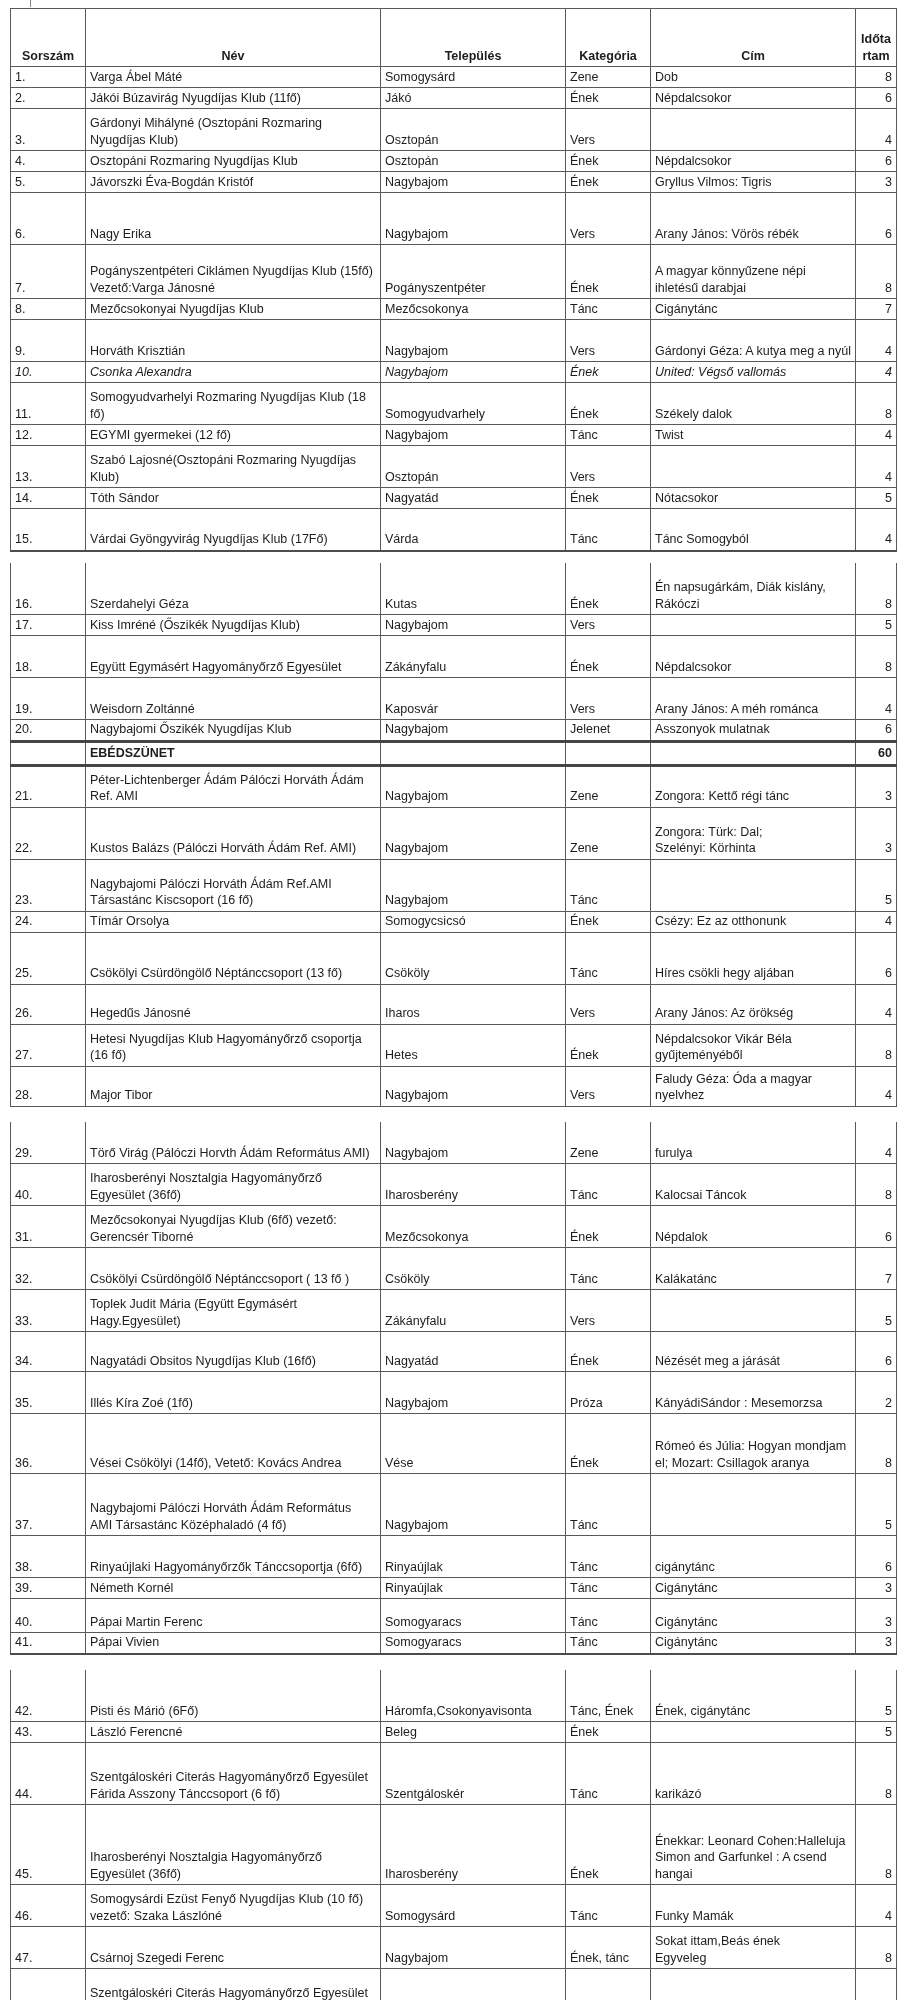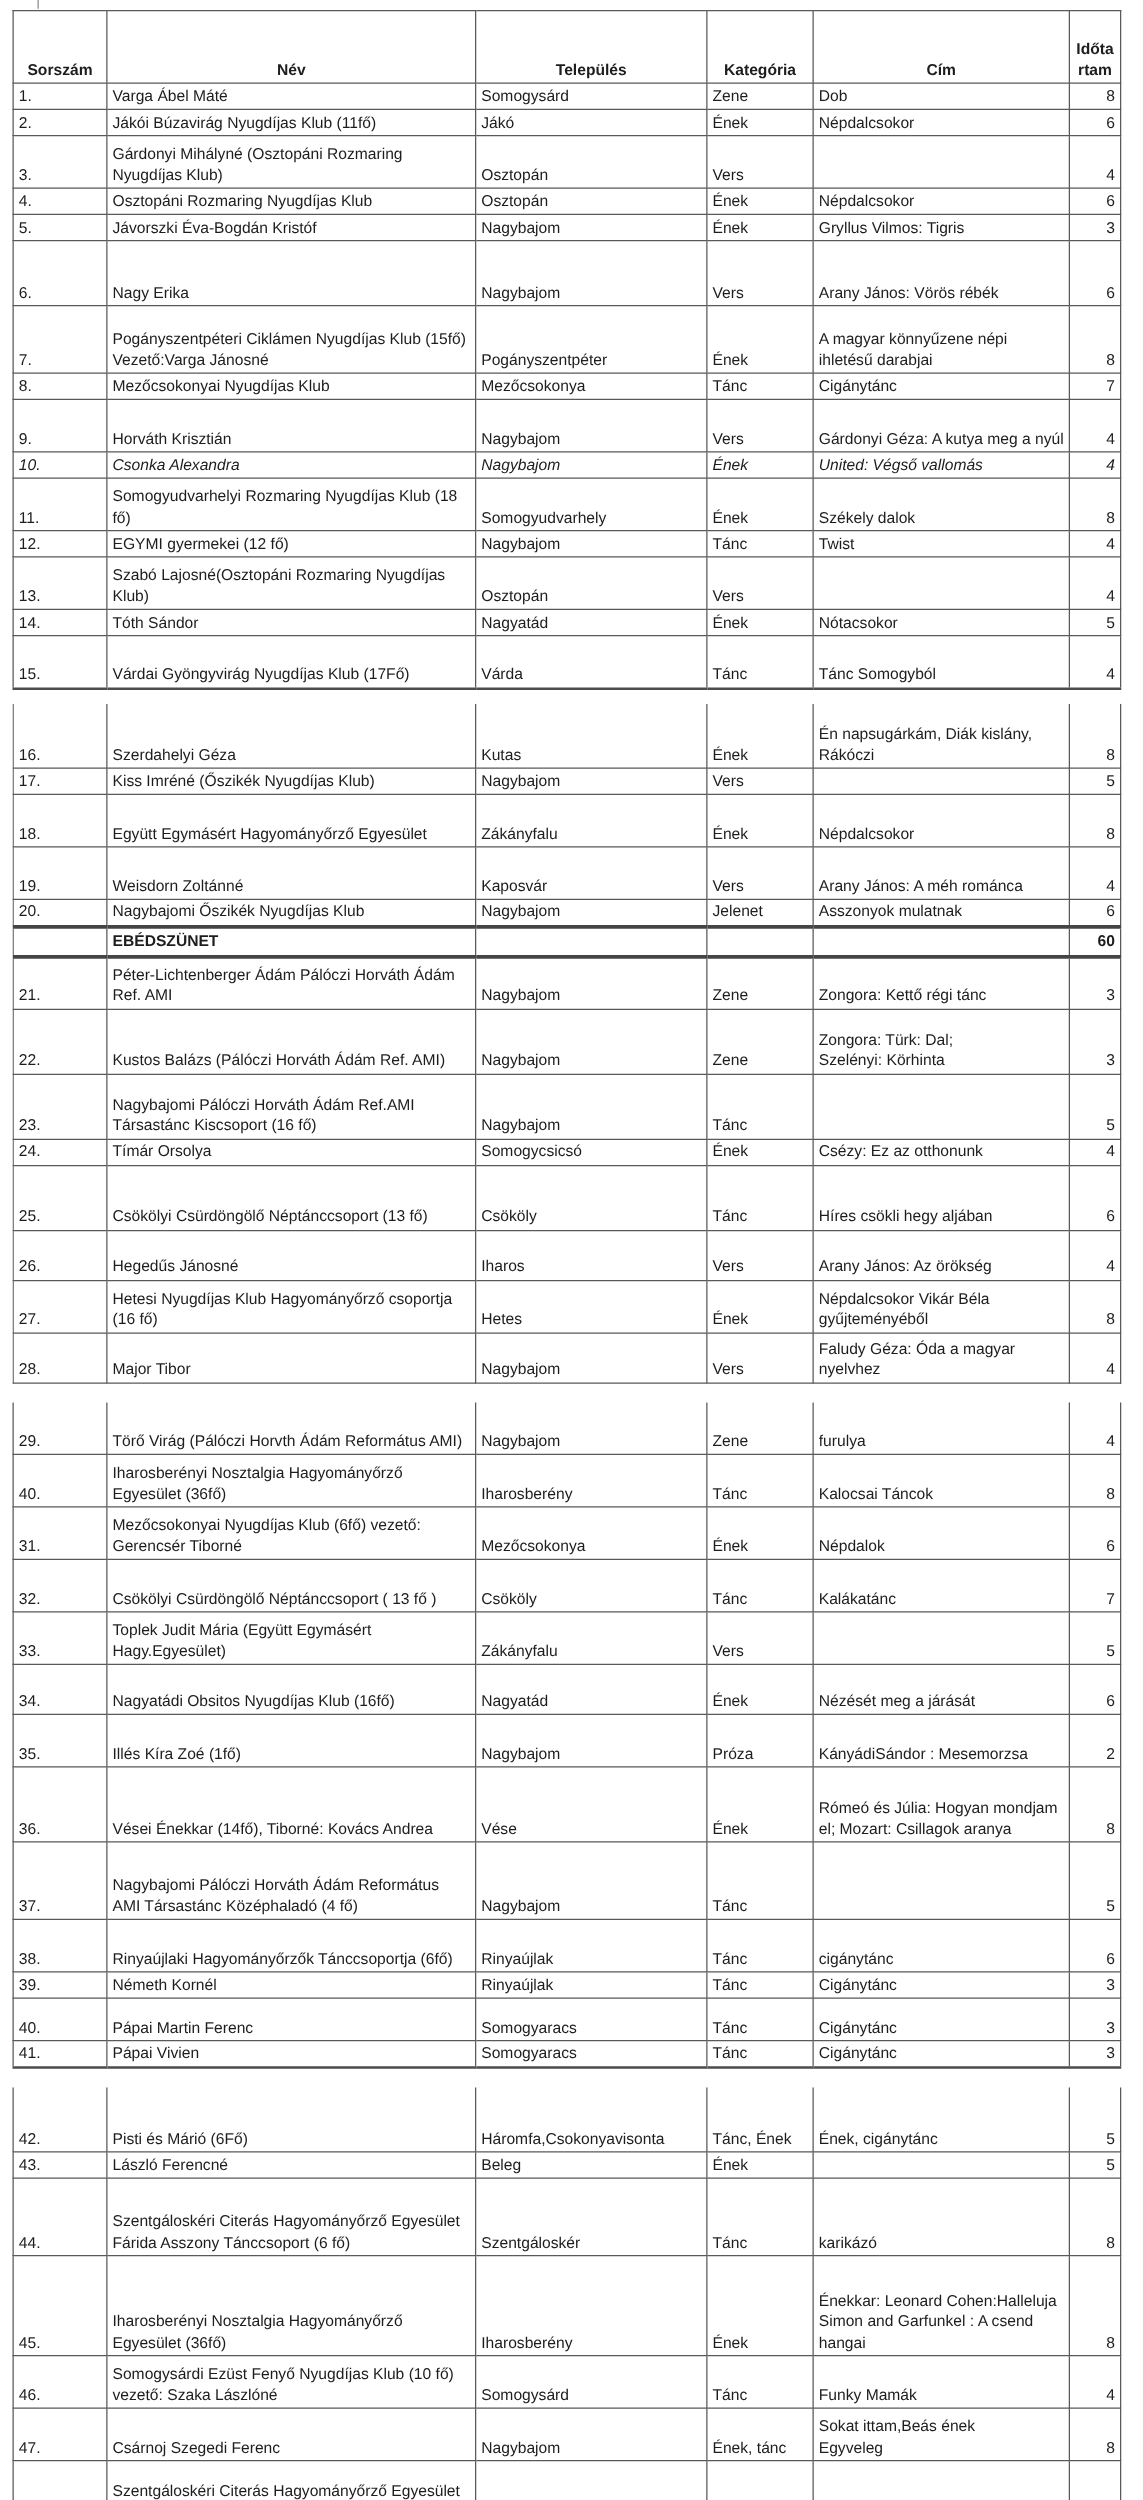--- a/index.html
+++ b/index.html
@@ -407,21 +407,21 @@
           <tr style="height: 42px; margin-left: 15px;">
             <td class="c-num">35.</td>
             <td class="c-name">Illés Kíra Zoé (1fő)</td>
             <td class="c-place">Nagybajom</td>
             <td class="c-cat">Próza</td>
             <td class="c-title">KányádiSándor : Mesemorzsa</td>
             <td class="c-dur">2</td>
           </tr>
           <tr style="height: 60px;">
             <td class="c-num">36.</td>
-            <td class="c-name">Vései Énekkar (14fő), Tiborné: Kovács Andrea</td>
+            <td class="c-name">Vései Csökölyi (14fő), Vetető: Kovács Andrea</td>
             <td class="c-place">Vése</td>
             <td class="c-cat">Ének</td>
             <td class="c-title">Rómeó és Júlia: Hogyan mondjam el; Mozart: Csillagok aranya</td>
             <td class="c-dur">8</td>
           </tr>
           <tr style="height: 62px;">
             <td class="c-num">37.</td>
             <td class="c-name">Nagybajomi Pálóczi Horváth Ádám Református AMI Társastánc Középhaladó (4 fő)</td>
             <td class="c-place">Nagybajom</td>
             <td class="c-cat">Tánc</td>

